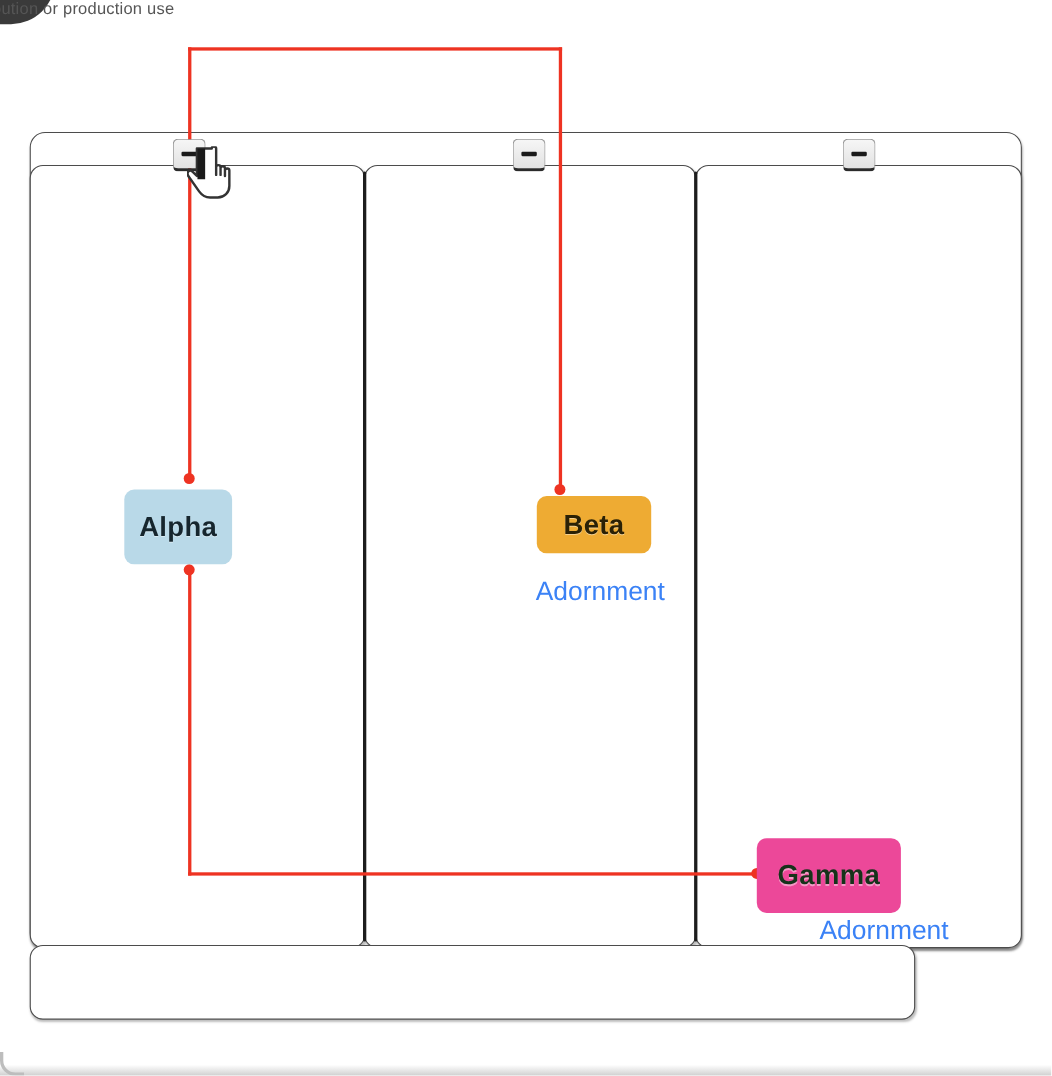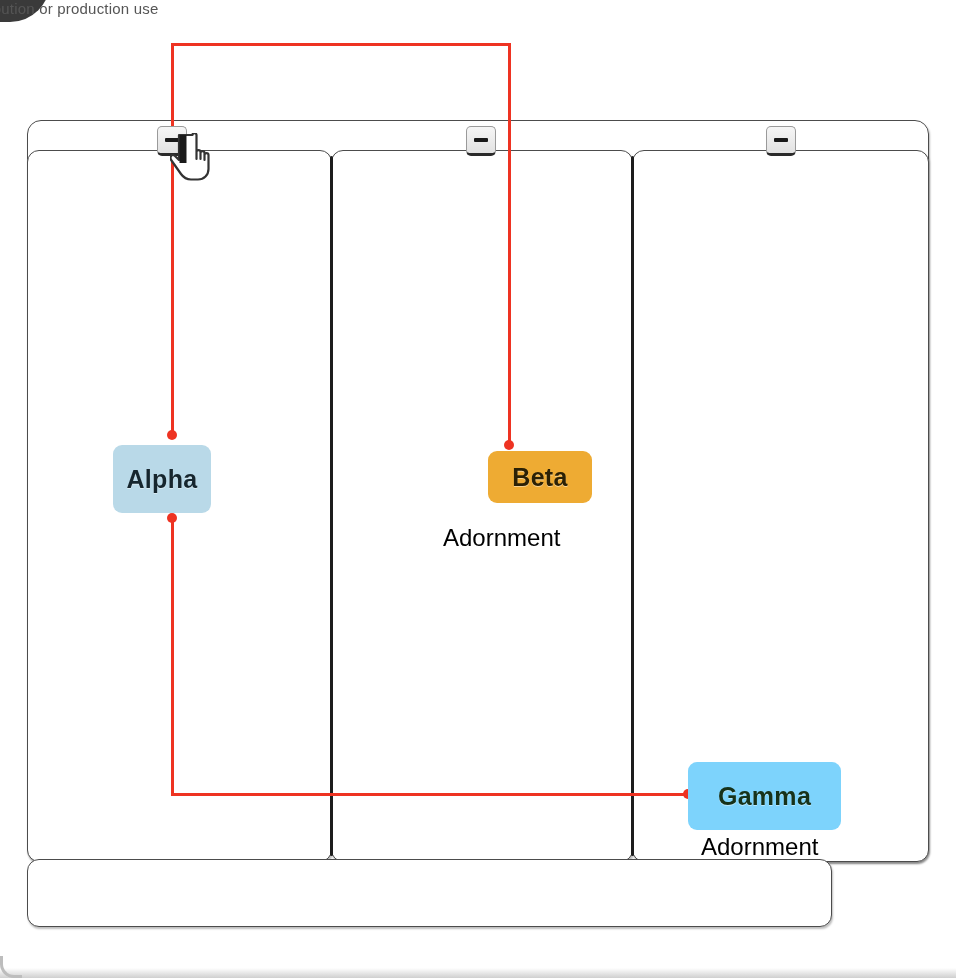--- a/index.html
+++ b/index.html
@@ -133,30 +133,31 @@
   }
   #node-alpha {
     left: 113px; top: 445px; width: 98px; height: 68px;
     background: #b9d9e8; color: #16262e;
   }
   #node-beta {
     left: 456px; top: 451px; width: 104px; height: 52px;
     background: #eeab33; color: #2b2105; margin-left: 32px;
   }
   #node-gamma {
-    left: 688px; top: 762px; width: 153px; height: 68px;
-    background: #7dd3fc; color: #16321a;
+    left: 688px; top: 762px; width: 131px; height: 68px;
+    background: #ec4899; color: #16321a;
   }
 
   .node-label {
     position: absolute;
     font-size: 24px;
-    color: #000000;
+    color: #3b82f6;
     white-space: nowrap;
     font-family: "Liberation Sans", sans-serif;
+    margin-left: 44px;
   }
   #label-beta  { left: 443px; top: 524px; }
   #label-gamma { left: 701px; top: 833px; }
 
   
   .link-seg {
     position: absolute;
     background: #ee3322;
   }
   .link-h { height: 3px; }

